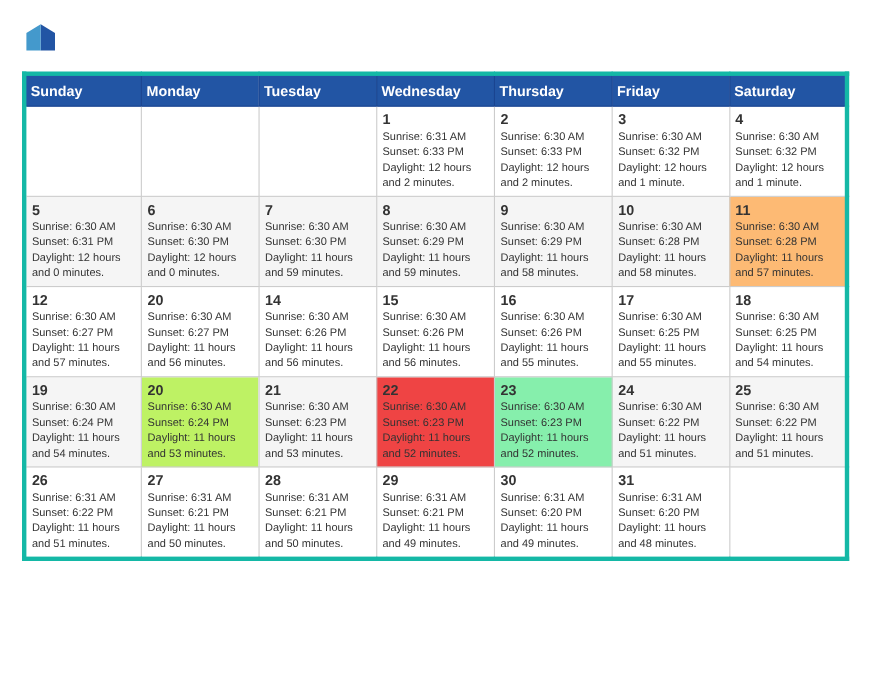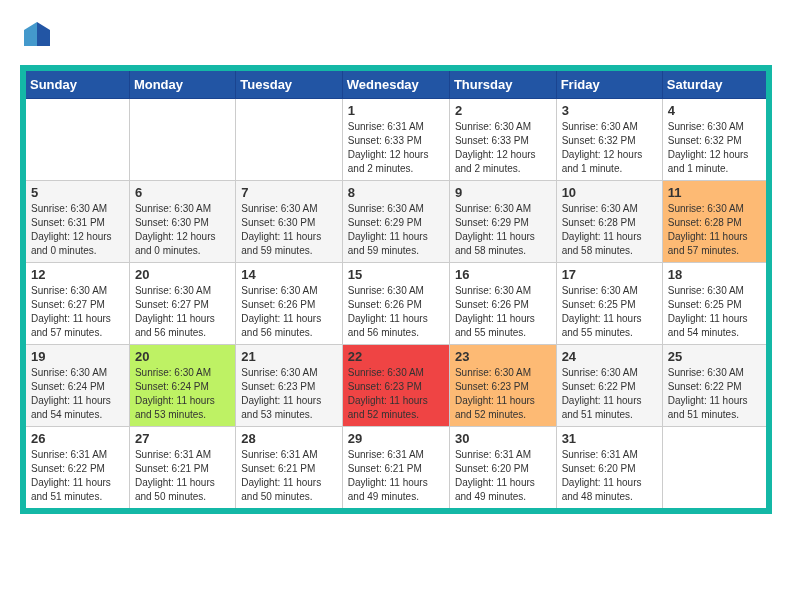--- a/index.html
+++ b/index.html
@@ -39,21 +39,21 @@
       font-weight: bold;
       color: #333;
     }
     .location {
       font-size: 15px;
       color: #555;
     }
     .calendar {
       width: 100%;
       border-collapse: collapse;
-      border: 6px solid #14b8a6;
+      border: 4px solid #14b8a6;
     }
     .calendar th {
       background: #2255a4;
       color: #fff;
       font-size: 13px;
       font-weight: bold;
       padding: 6px 4px;
       text-align: left;
       border: 1px solid #1a4490;
     }
@@ -209,21 +209,21 @@
           <div class="day-info">Sunrise: 6:30 AM<br>Sunset: 6:24 PM<br>Daylight: 11 hours<br>and 53 minutes.</div>
         </td>
         <td style="background: rgb(245, 245, 245); margin-left: 40px;">
           <span class="day-number">21</span>
           <div class="day-info">Sunrise: 6:30 AM<br>Sunset: 6:23 PM<br>Daylight: 11 hours<br>and 53 minutes.</div>
         </td>
         <td style="background: #ef4444;">
           <span class="day-number">22</span>
           <div class="day-info">Sunrise: 6:30 AM<br>Sunset: 6:23 PM<br>Daylight: 11 hours<br>and 52 minutes.</div>
         </td>
-        <td style="background: #fdba74;">
+        <td style="background: #86efac;">
           <span class="day-number">23</span>
           <div class="day-info">Sunrise: 6:30 AM<br>Sunset: 6:23 PM<br>Daylight: 11 hours<br>and 52 minutes.</div>
         </td>
         <td style="background: rgb(245, 245, 245); margin-left: 44px;">
           <span class="day-number">24</span>
           <div class="day-info">Sunrise: 6:30 AM<br>Sunset: 6:22 PM<br>Daylight: 11 hours<br>and 51 minutes.</div>
         </td>
         <td style="background: rgb(245, 245, 245);">
           <span class="day-number">25</span>
           <div class="day-info">Sunrise: 6:30 AM<br>Sunset: 6:22 PM<br>Daylight: 11 hours<br>and 51 minutes.</div>

